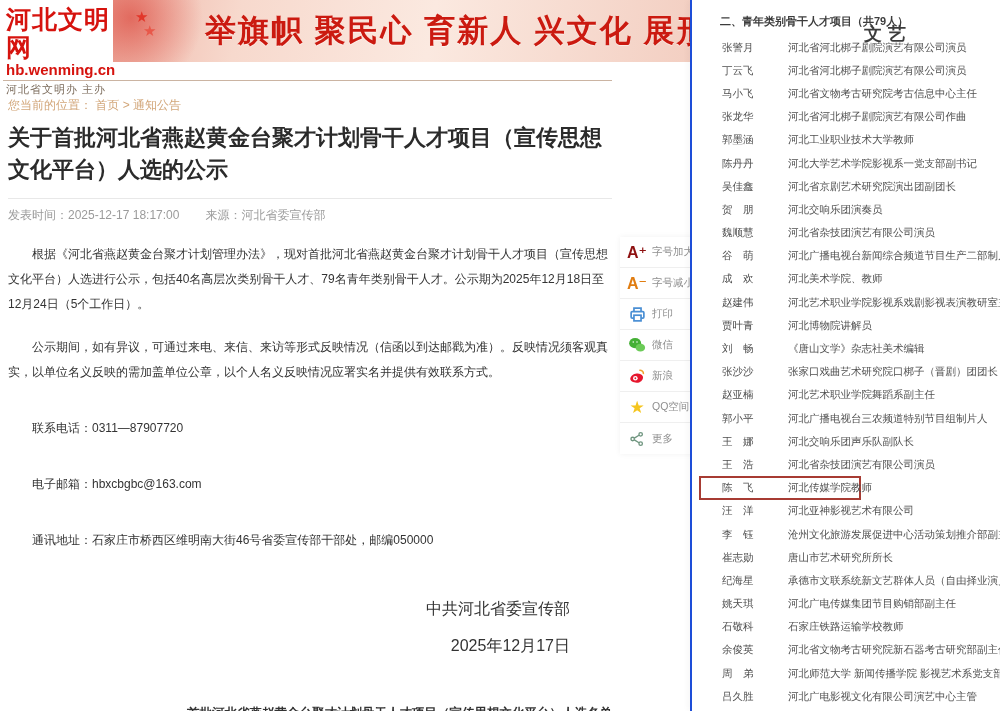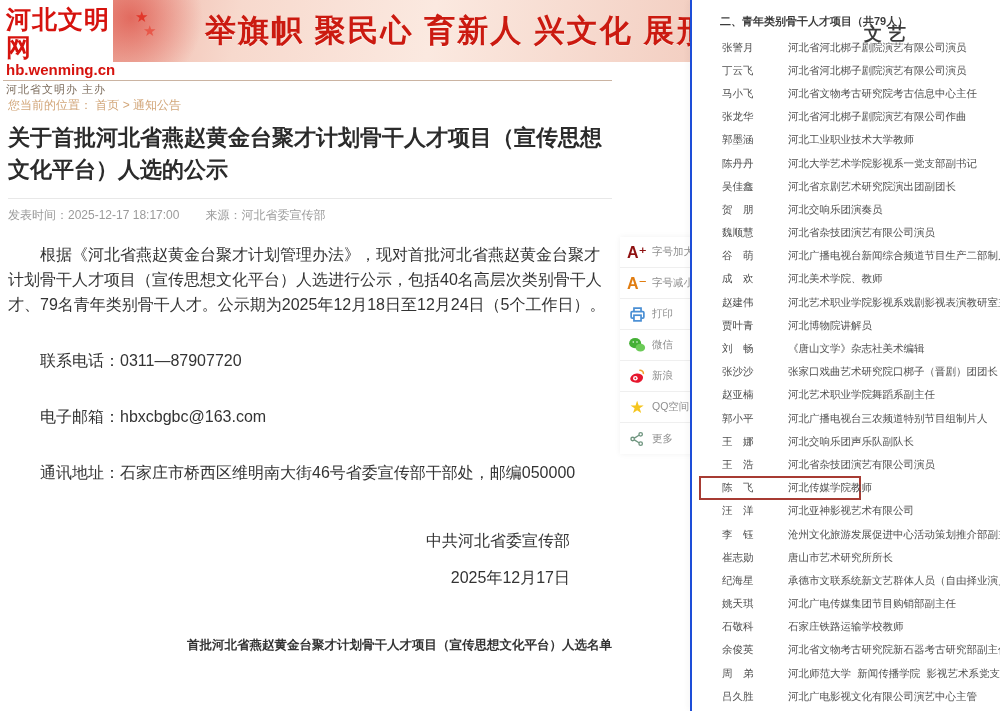--- a/index.html
+++ b/index.html
@@ -27,21 +27,21 @@
   .head-rule { position:absolute; left:3px; top:80px; width:609px; height:0; border-top:1px solid #cbb4a2; }
 
   .breadcrumb { position:absolute; left:8px; top:97px; font-size:12px; color:#d2a679;text-align:right; }
   .breadcrumb a { color:#d2a679; text-decoration:none; }
 
   .article { position:absolute; left:8px; top:122px; width:604px; }
   .art-title { font-size:22px; font-weight:bold; color:#2b2b2b; line-height:1.45; }
   .art-divider { border-top:1px solid #e8e8e8; margin:12px 0 8px 0; }
   .art-meta { font-size:12px; color:#9b9b9b; }
   .art-meta .gap { display:inline-block; width:26px; }
-  .art-body { margin-top:14px; font-size:16px; color:#333; line-height:25px; }
+  .art-body { margin-top:14px; font-size:12px; color:#333; line-height:25px; }
   .art-body p { text-indent:2em; margin:18px 0; }
   .art-body p.contact { margin:31px 0; }
   .sign-block { margin-top:46px; text-align:right; padding-right:42px; font-size:16px; color:#333; }
   .sign-date { margin-top:16px; }
   .list-caption { margin-top:48px; text-align:right; font-size:12.5px; font-weight:bold; color:#333; }
 
   
   .toolbar { position:absolute; left:620px; top:237px; width:76px; background:#fff;
              box-shadow:0 0 6px rgba(0,0,0,.06); }
   .tb-item { display:flex; align-items:center; gap:5px; height:31px; padding-left:7px;
@@ -54,21 +54,21 @@
   .ic-star { color:#f5c51e; font-size:17px; }
 
   
   .panel { position:absolute; left:690px; top:0; width:310px; height:711px; background:#fff;
            border-left:2px solid #1d4ed8; box-shadow:-2px 0 6px rgba(0,0,0,.04); }
   .panel-head { position:absolute; left:28px; top:14px; font-size:11px; font-weight:bold; color:#3c3c3c; }
   .panel-cat  { position:absolute; left:172px; top:22px; font-size:18px; font-weight:bold; color:#3c3c3c; letter-spacing:6px; }
   .roster { position:absolute; left:0; top:36px; width:310px; }
   .r-row { position:relative; height:23.2px; display:flex; align-items:center; font-size:10.5px; color:#4f4f4f; }
   .r-name { position:absolute; left:30px; width:60px; white-space:pre; }
-  .r-title { position:absolute; left:96px; white-space:nowrap;font-family:Liberation Mono, monospace; }
+  .r-title { position:absolute; left:96px; white-space:nowrap; }
   .r-row.hl .hl-box { position:absolute; left:7px; top:-1px; width:162px; height:24px;
                       border:2px solid #a73b33; }
 </style>
 </head>
 <body>
 
 <div class="page">
 
   <div class="main">
 
@@ -95,20 +95,21 @@
 
     <div class="article">
       <div class="art-title">关于首批河北省燕赵黄金台聚才计划骨干人才项目（宣传思想文化平台）人选的公示</div>
       <div class="art-divider"></div>
       <div class="art-meta">
         <span>发表时间：</span><span>2025-12-17 18:17:00</span><span class="gap"></span><span>来源：</span><span>河北省委宣传部</span>
       </div>
 
       <div class="art-body">
         <p>根据《河北省燕赵黄金台聚才计划管理办法》，现对首批河北省燕赵黄金台聚才计划骨干人才项目（宣传思想文化平台）人选进行公示，包括40名高层次类别骨干人才、79名青年类别骨干人才。公示期为2025年12月18日至12月24日（5个工作日）。</p>
+        <p>公示期间，如有异议，可通过来电、来信、来访等形式反映情况（信函以到达邮戳为准）。反映情况须客观真实，以单位名义反映的需加盖单位公章，以个人名义反映情况应署实名并提供有效联系方式。</p>
         <p class="contact">联系电话：0311—87907720</p>
         <p class="contact">电子邮箱：hbxcbgbc@163.com</p>
         <p class="contact">通讯地址：石家庄市桥西区维明南大街46号省委宣传部干部处，邮编050000</p>
       </div>
 
       <div class="sign-block">
         <div>中共河北省委宣传部</div>
         <div class="sign-date">2025年12月17日</div>
       </div>
 

